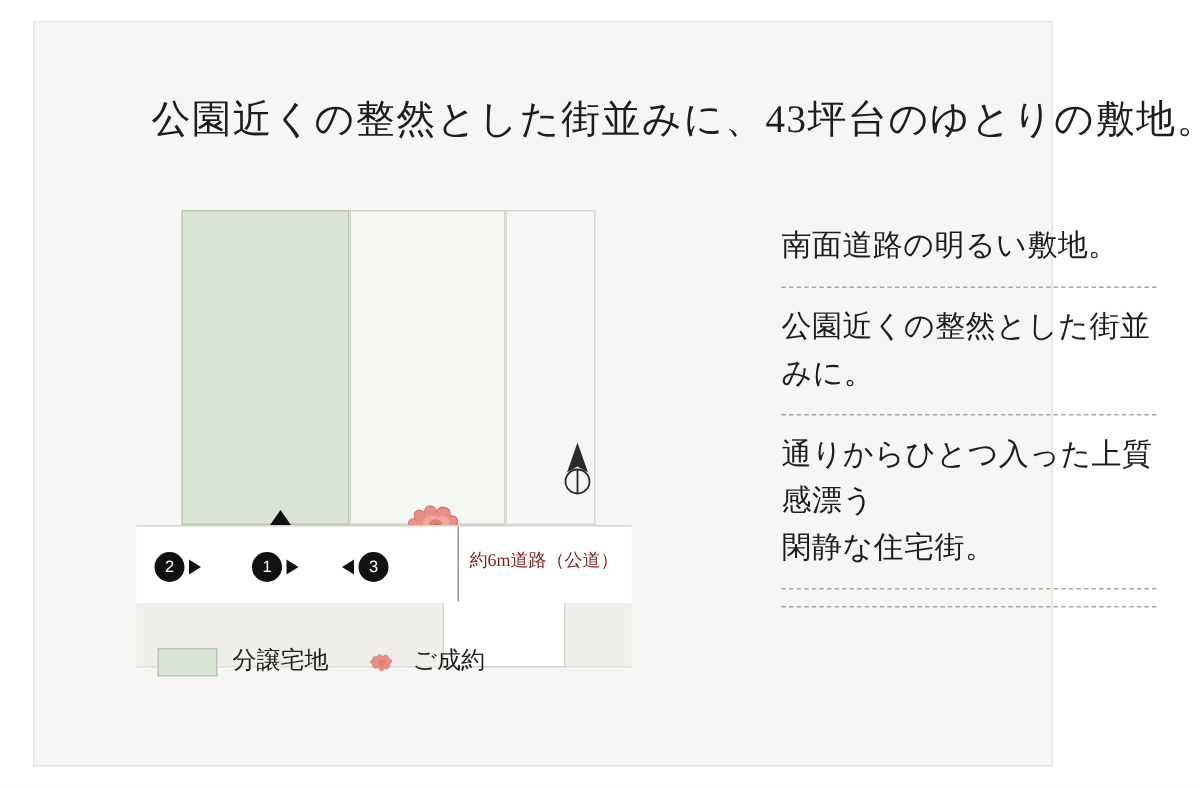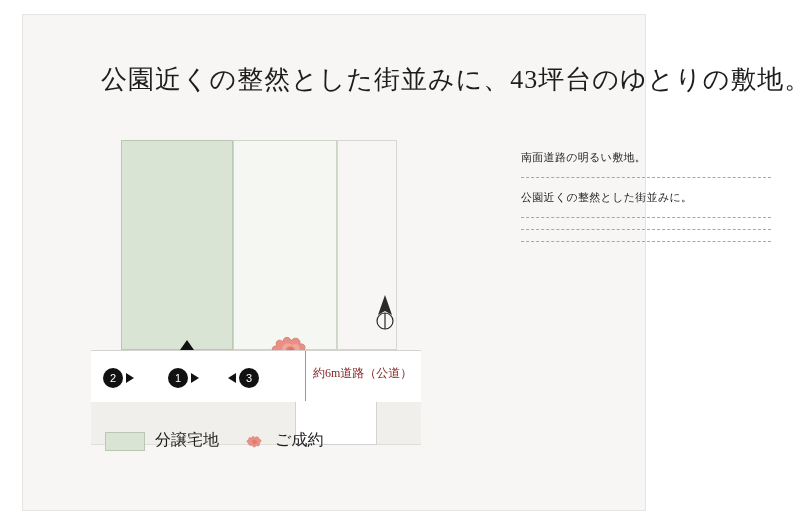--- a/index.html
+++ b/index.html
@@ -12,21 +12,21 @@
     width: 800px;
     height: 525px;
     background: #ffffff;
     overflow: hidden;
     font-family: "Liberation Serif", "DejaVu Serif", serif;
   }
   #frame {
     position: absolute;
     left: 22px;
     top: 14px;
-    width: 624px;
+    width: 680px;
     height: 497px;
     background: #f7f6f4;
     border: 1px solid #e6e4e0;
     box-sizing: border-box;
   }
 
   
   #headline {
     position: absolute;
     left: 78px;
@@ -219,21 +219,21 @@
   .legend-text { white-space: nowrap; }
 
   
   #features {
     position: absolute;
     left: 498px;
     top: 134px;
     width: 250px;
   }
   .feature {
-    font-size: 11px;
+    font-size: 20px;
     line-height: 1.55;
     color: #1d1d1d;
     letter-spacing: 0.3px;
   }
   .feature-line {
     border-top: 1px dashed #a9a7a2;
     margin: 11px 0 11px 0;
     height: 0;
   }
 </style>
@@ -305,18 +305,19 @@
         </div>
         <div class="legend-text">ご成約</div>
       </div>
     </div>
 
     <div id="features">
       <div class="feature">南面道路の明るい敷地。</div>
       <div class="feature-line"></div>
       <div class="feature">公園近くの整然とした街並みに。</div>
       <div class="feature-line"></div>
+      <div class="feature">通りからひとつ入った上質感漂う<br>閑静な住宅街。</div>
       <div class="feature-line"></div>
       <div class="feature-line"></div>
     </div>
 
   </div>
 </div>
 
 </body></html>

